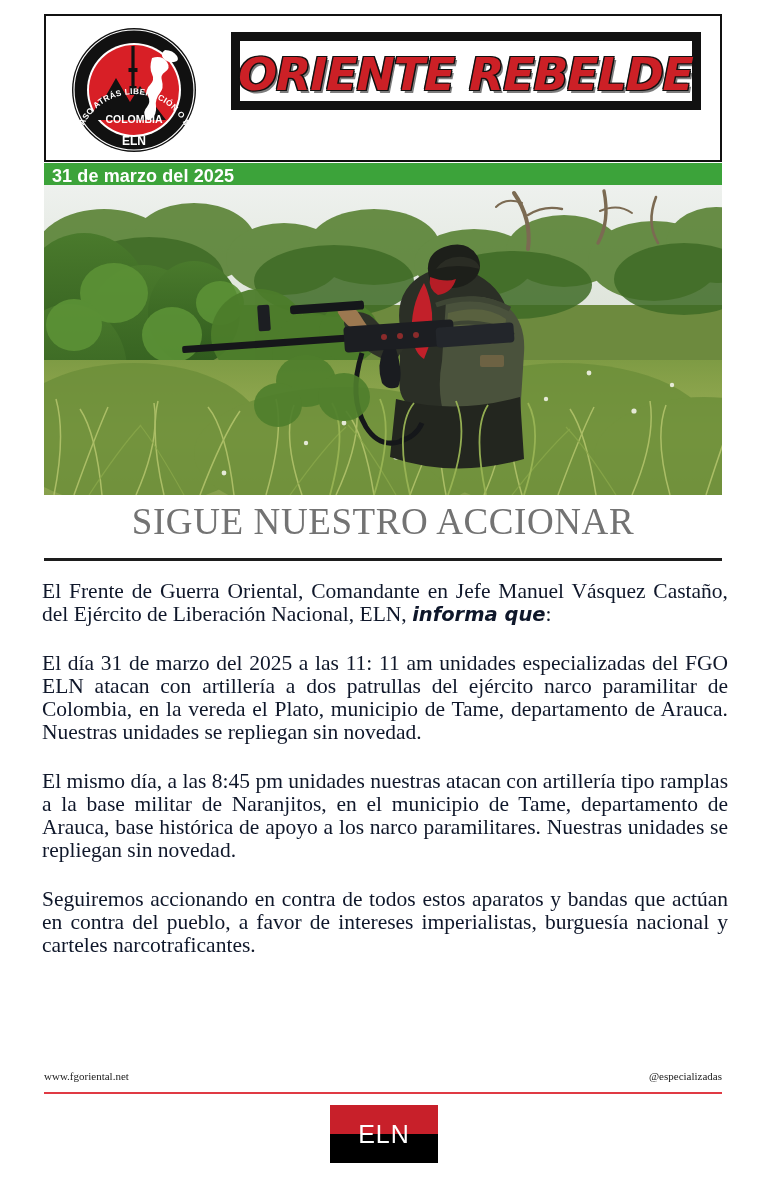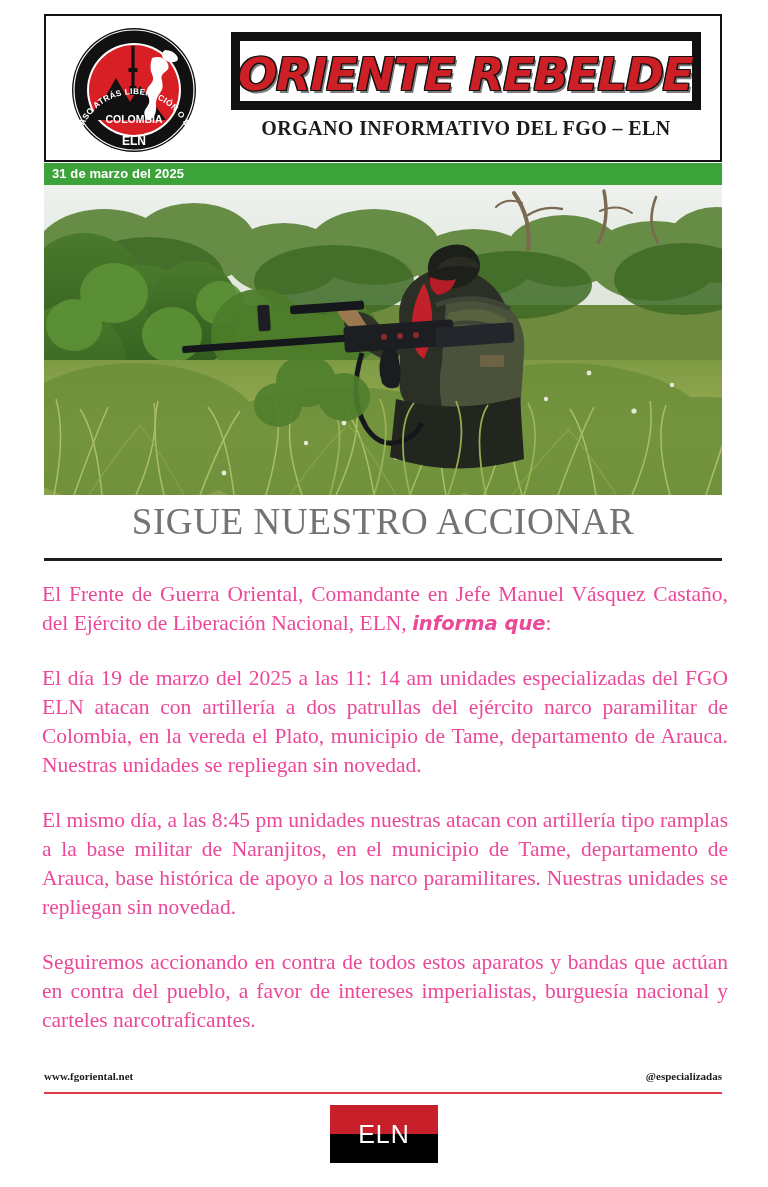--- a/index.html
+++ b/index.html
@@ -86,21 +86,21 @@
     width: 678px;
     height: 22px;
     background: #3ca33a;
   }
   .date-bar-text {
     position: absolute;
     left: 8px;
     top: 3px;
     font-family: "Liberation Sans", sans-serif;
     font-weight: bold;
-    font-size: 13px;
+    font-size: 18px;
     color: #ffffff;
     letter-spacing: 0.1px;
   }
 
   
   .photo {
     position: absolute;
     left: 44px;
     top: 185px;
     width: 678px;
@@ -135,22 +135,22 @@
   
   .article {
     position: absolute;
     left: 42px;
     top: 580px;
     width: 686px;
   }
   .para {
     font-family: "Liberation Serif", serif;
     font-size: 21.5px;
-    line-height: 29px;
-    color: #ec4899;
+    line-height: 23px;
+    color: #0f172a;
     text-align: justify;
     text-justify: inter-word;
     margin: 0 0 26px 0;
   }
   .para.last { margin-bottom: 0; }
   .emph {
     font-family: "DejaVu Sans", sans-serif;
     font-weight: bold;
     font-style: italic;
     font-size: 19.5px;
@@ -159,21 +159,21 @@
   
   .footer-row {
     position: absolute;
     left: 44px;
     top: 1070px;
     width: 678px;
     display: flex;
     justify-content: space-between;
     align-items: baseline;
     font-family: "Liberation Serif", serif;
-    font-weight: bold;
+    font-weight: normal;
     font-size: 11px;
     color: #1a1a1a;
   }
   .rule-red {
     position: absolute;
     left: 44px;
     top: 1092px;
     width: 678px;
     height: 2px;
     background: #e03a44;
@@ -237,21 +237,20 @@
       </text>
       <text x="66" y="99" text-anchor="middle" font-family="Liberation Sans, sans-serif" font-size="10.5" font-weight="bold" fill="#ffffff">COLOMBIA</text>
       <text x="66" y="121" text-anchor="middle" font-family="Liberation Sans, sans-serif" font-size="12" font-weight="bold" fill="#ffffff">ELN</text>
     </svg>
   </div>
 
   <div class="masthead-wrap">
     <div class="masthead-frame">
       <div class="masthead-title">ORIENTE REBELDE</div>
     </div>
-    <div class="masthead-sub">ORGANO INFORMATIVO DEL FGO – ELN</div>
   </div>
 
 </div>
 
 <div class="date-bar">
   <div class="date-bar-text">31 de marzo del 2025</div>
 </div>
 
 <div class="photo">
   <svg viewBox="0 0 678 310" xmlns="http://www.w3.org/2000/svg" preserveAspectRatio="none">
@@ -424,21 +423,21 @@
   </svg>
 </div>
 
 <div class="headline">SIGUE NUESTRO ACCIONAR</div>
 <div class="rule-thick"></div>
 
 <div class="article">
 
   <p class="para"><span>El Frente de Guerra Oriental, Comandante en Jefe Manuel Vásquez Castaño, del Ejército de Liberación Nacional, ELN, </span><span class="emph">informa que</span><span>:</span></p>
 
-  <p class="para">El día 19 de marzo del 2025 a las 11: 14 am unidades especializadas del FGO ELN atacan con artillería a dos patrullas del ejército narco paramilitar de Colombia, en la vereda el Plato, municipio de Tame, departamento de Arauca. Nuestras unidades se repliegan sin novedad.</p>
+  <p class="para">El día 31 de marzo del 2025 a las 11: 11 am unidades especializadas del FGO ELN atacan con artillería a dos patrullas del ejército narco paramilitar de Colombia, en la vereda el Plato, municipio de Tame, departamento de Arauca. Nuestras unidades se repliegan sin novedad.</p>
 
   <p class="para">El mismo día, a las 8:45 pm unidades nuestras atacan con artillería tipo ramplas a la base militar de Naranjitos, en el municipio de Tame, departamento de Arauca, base histórica de apoyo a los narco paramilitares. Nuestras unidades se repliegan sin novedad.</p>
 
   <p class="para last">Seguiremos accionando en contra de todos estos aparatos y bandas que actúan en contra del pueblo, a favor de intereses imperialistas, burguesía nacional y carteles narcotraficantes.</p>
 
 </div>
 
 <div class="footer-row">
   <span>www.fgoriental.net</span>
   <span>@especializadas</span>

